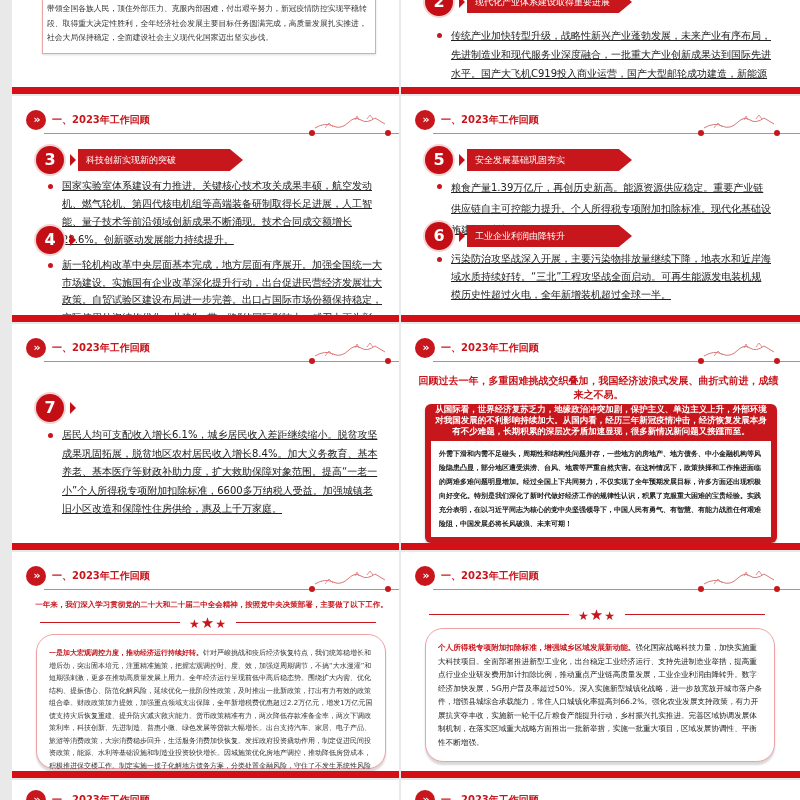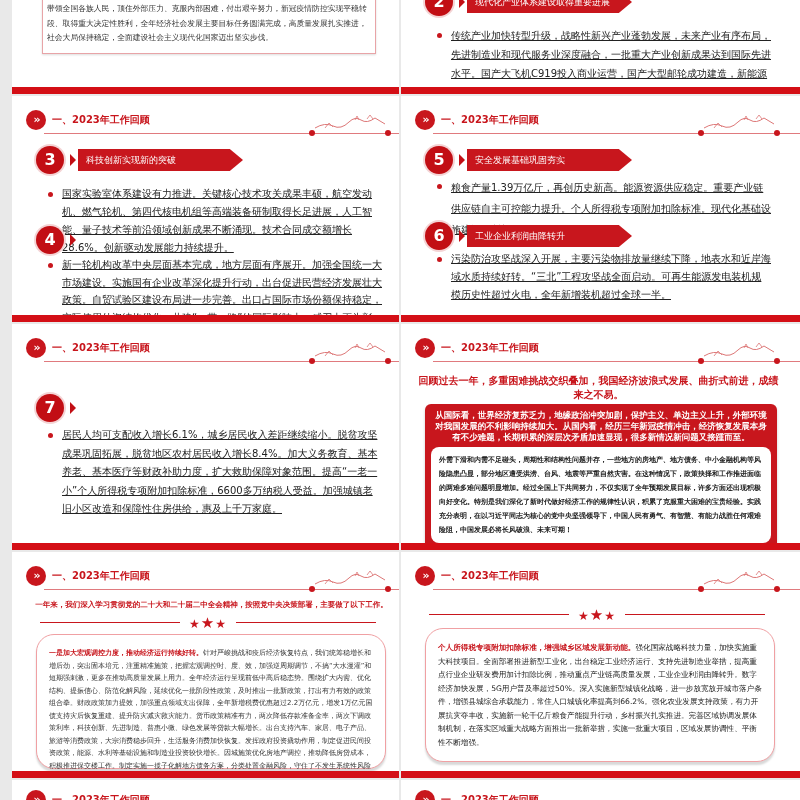--- a/index.html
+++ b/index.html
@@ -26,22 +26,22 @@
   .item-h { position: absolute; left: 24px; height: 28px; width: 330px; }
   .num { position: absolute; left: 0; top: 0; width: 28px; height: 28px; border-radius: 50%; background: #c20e14; color: #fff; font-size: 16px; font-weight: bold; text-align: center; line-height: 28px; box-shadow: 0 0 0 2px #f4d4d5; }
   .chev { position: absolute; left: 34px; top: 8px; width: 0; height: 0; border-top: 6px solid transparent; border-bottom: 6px solid transparent; border-left: 6px solid #c20e14; }
   .ribbon { position: absolute; left: 42px; top: 3px; height: 22px; width: 165px; background: #c8161d; color: #fff; font-size: 9px; line-height: 22px; padding-left: 8px; clip-path: polygon(0 0, 92% 0, 100% 50%, 92% 100%, 0 100%); white-space: nowrap; }
   .item-b { position: absolute; left: 50px; width: 320px; font-size: 10px; line-height: 19px; color: #222; text-decoration: underline; }
   .item-b::before { content: ""; position: absolute; left: -14px; top: 7px; width: 5px; height: 5px; border-radius: 50%; background: #c8161d; }
 
   
   .lead { position: absolute; left: 16px; right: 20px; text-align: center; color: #c8161d; font-weight: bold; font-size: 10px; line-height: 14px; }
   .redbox { position: absolute; left: 24px; width: 352px; background: #c8161d; border-radius: 6px; box-shadow: 0 2px 3px rgba(0,0,0,.2); }
-  .redbox .top { color: #fff; font-size: 8.5px; line-height: 11px; text-align: center; padding: 6px 10px 4px; font-weight: bold; }
-  .redbox .inner { margin: 0 6px 6px; background: #fff; border-radius: 8px; padding: 6px 8px; font-size: 7px; line-height: 14px; color: #222; font-weight: bold; }
+  .redbox .top { color: #fff; font-size: 8.5px; line-height: 11px; text-align: center; padding: 0 10px 4px; font-weight: bold; }
+  .redbox .inner { margin: 0 6px 6px; background: #fff; border-radius: 0; padding: 6px 8px; font-size: 7px; line-height: 14px; color: #222; font-weight: bold; }
 
   
   .intro { position: absolute; left: 20px; right: 20px; text-align: center; font-size: 7.5px; font-weight: bold; color: #c8161d; }
   .stars { position: absolute; left: 28px; width: 336px; height: 16px; }
   .stars .ln { position: absolute; top: 8px; height: 1px; width: 140px; background: #c8161d; }
   .stars .l1 { left: 0; } .stars .l2 { right: 0; }
   .stars .st { position: absolute; top: 0; left: 50%; transform: translateX(-50%); color: #c8161d; font-size: 12px; white-space: nowrap; letter-spacing: 1px; }
   .stars .st b { font-size: 15px; }
   .card { position: absolute; left: 24px; width: 350px; border: 1px solid #f0a0a3; border-radius: 18px; background: #fff; box-shadow: 0 3px 2px #d9d9d9; padding: 12px 12px; font-size: 7px; line-height: 12.5px; color: #333; }
   .card .hl { color: #c8161d; font-weight: bold; }
@@ -80,21 +80,21 @@
           <path d="M10 14 L14 9 L18 13 M40 6 L42 2 L44 6 M52 5 L55 1 L58 5" stroke="#d77" fill="none" stroke-width=".8"></path>
         </svg>
       <div class="dot1"></div>
       <div class="dot2"></div>
     </div>
     <div class="item-h" style="top:50px;">
       <div class="num">3</div>
       <div class="chev"></div>
       <div class="ribbon">科技创新实现新的突破</div>
     </div>
-    <div class="item-b" style="top:89px;line-height:18px;">国家实验室体系建设有力推进。关键核心技术攻关成果丰硕，航空发动机、燃气轮机、第四代核电机组等高端装备研制取得长足进展，人工智能、量子技术等前沿领域创新成果不断涌现。技术合同成交额增长28.6%。创新驱动发展能力持续提升。</div>
+    <div class="item-b" style="top:81px;line-height:18px;">国家实验室体系建设有力推进。关键核心技术攻关成果丰硕，航空发动机、燃气轮机、第四代核电机组等高端装备研制取得长足进展，人工智能、量子技术等前沿领域创新成果不断涌现。技术合同成交额增长28.6%。创新驱动发展能力持续提升。</div>
     <div class="item-h" style="top:130px;">
       <div class="num">4</div>
       <div class="chev"></div>
     </div>
     <div class="item-b" style="top:160px;line-height:17.5px;">新一轮机构改革中央层面基本完成，地方层面有序展开。加强全国统一大市场建设。实施国有企业改革深化提升行动，出台促进民营经济发展壮大政策。自贸试验区建设布局进一步完善。出口占国际市场份额保持稳定，实际使用外资结构优化，共建“一带一路”的国际影响力、感召力更为彰显。</div>
     <div class="redbar" style="top:219px;"></div>
   </div>
 
   <div class="slide col-r" style="top:96px;height:226px;">
     <div class="hdr">

